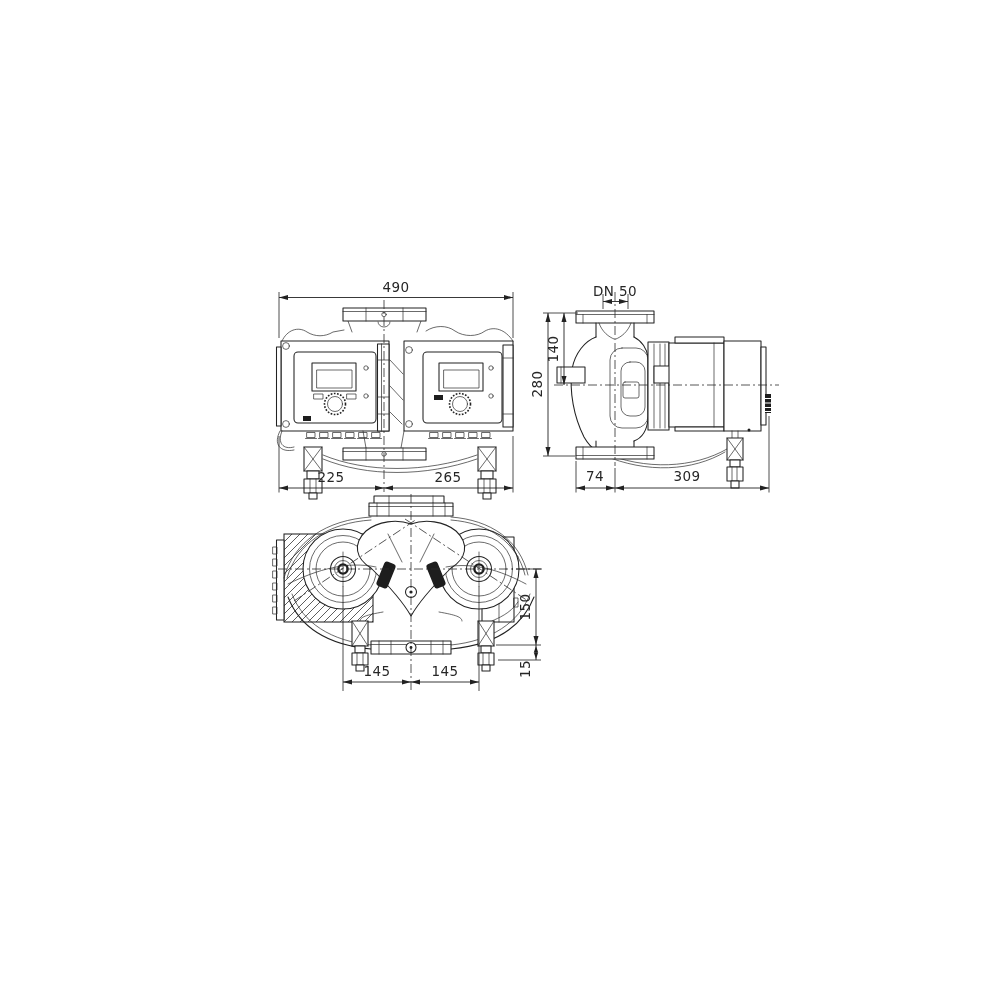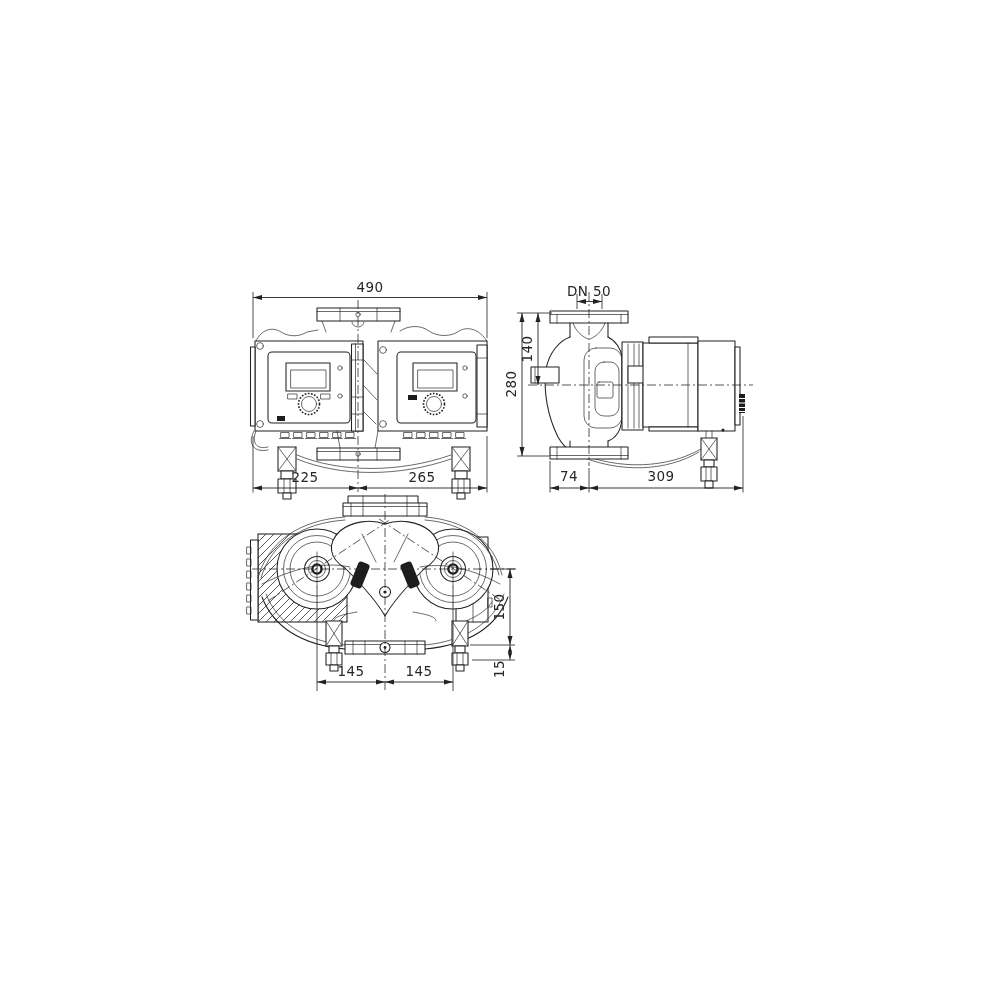--- a/index.html
+++ b/index.html
@@ -1,18 +1,19 @@
 <!DOCTYPE html>
 <html><head>
 <meta charset="utf-8">
 <style>
   html,body { margin:0; padding:0; background:#ffffff; }
   #canvas {
     position:relative; width:864px; height:1000px; background:#ffffff;
     font-family:"DejaVu Sans", "Liberation Sans", sans-serif;
+    padding-left:26px;
   }
   svg { display:block; }
   .ln  { fill:none; stroke:#222222; stroke-width:1.05; stroke-linecap:round; stroke-linejoin:round; }
   .tn  { fill:none; stroke:#2b2b2b; stroke-width:0.7;  stroke-linecap:round; stroke-linejoin:round; }
   .wf  { fill:#ffffff; stroke:#222222; stroke-width:1.05; stroke-linejoin:round; }
   .dim { fill:none; stroke:#222222; stroke-width:0.9; }
   .ext { fill:none; stroke:#222222; stroke-width:0.8; }
   .cl  { fill:none; stroke:#2b2b2b; stroke-width:0.8; stroke-dasharray:9 3 2 3; }
   .dk  { fill:#1d1d1d; stroke:none; }
   .knurl { fill:#ffffff; stroke:#222222; stroke-width:1.6; stroke-dasharray:1.7 1.5; }

